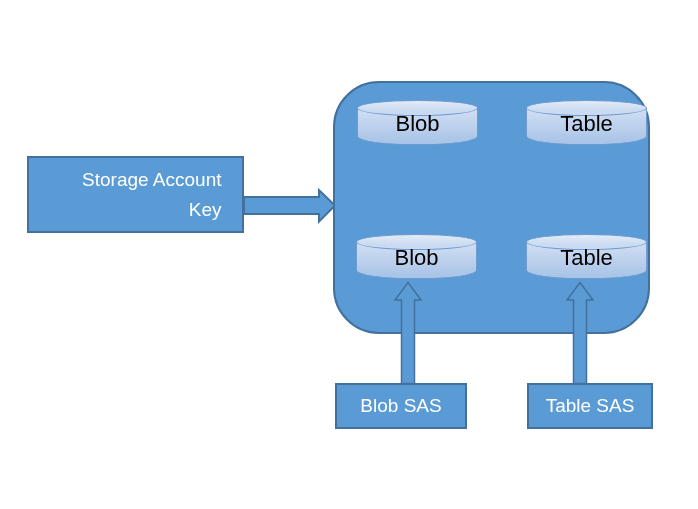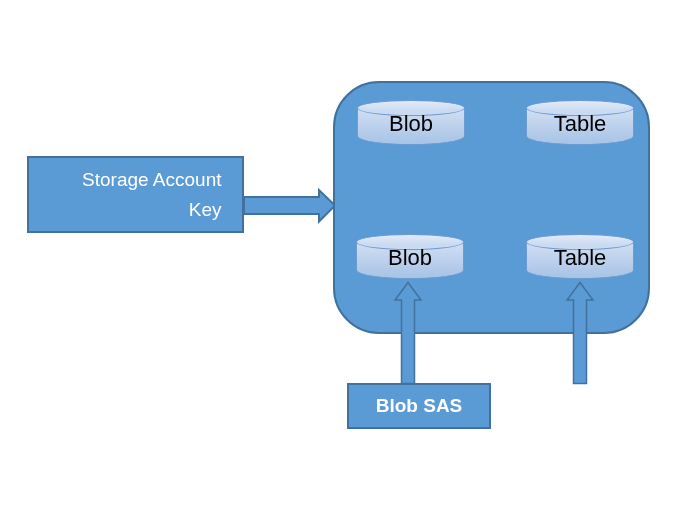--- a/index.html
+++ b/index.html
@@ -23,36 +23,36 @@
     display: flex;
     align-items: center;
     justify-content: center;
     text-align: right;
     color: var(--label_text);
     font-size: 19px;
     line-height: 30px;
   }
   .storage-key { left: 27px; top: 156px; width: 217px; height: 77px; }
   .storage-key .wrap-label { display: inline-block; max-width: 172px; }
-  .blob-sas   { left: 347px; top: 383px; width: 144px; height: 46px; font-weight: bold; }
+  .blob-sas   { left: 335px; top: 383px; width: 132px; height: 46px; }
   .table-sas  { left: 527px; top: 383px; width: 126px; height: 46px; }
 
   
   .account-container {
     position: absolute;
     left: 333px; top: 81px;
     width: 317px; height: 253px;
     box-sizing: border-box;
     background: var(--shape_fill);
     border: 2px solid var(--shape_border);
     border-radius: 46px;
   }
 
   
-  .cylinder { position: absolute; width: 108px; height: 45px; }
+  .cylinder { position: absolute; width: 121px; height: 45px; }
   .cyl-top-blob     { left: 357px; top: 100px; }
   .cyl-top-table    { left: 526px; top: 100px; }
   .cyl-bottom-blob  { left: 356px; top: 234px; }
   .cyl-bottom-table { left: 526px; top: 234px; }
   .cyl-body {
     position: absolute;
     left: 0; right: 0; top: 8px; bottom: 0;
     box-sizing: border-box;
     background: linear-gradient(180deg, var(--cylinder_body_light) 0%, var(--cylinder_body_dark) 100%);
     border: 1px solid var(--cylinder_border);
@@ -134,14 +134,17 @@
   </svg>
 
   <svg class="arrow-svg arrow-up-table" viewBox="0 0 30 103">
     <polygon class="arrow-shape" points="15,1.5 28,19 21.5,19 21.5,102.5 8.5,102.5 8.5,19 2,19"></polygon>
   </svg>
 
   <div class="node-box blob-sas">
     <span>Blob SAS</span>
   </div>
 
+  <div class="node-box table-sas">
+    <span>Table SAS</span>
+  </div>
 
 </div>
 
 </body></html>

